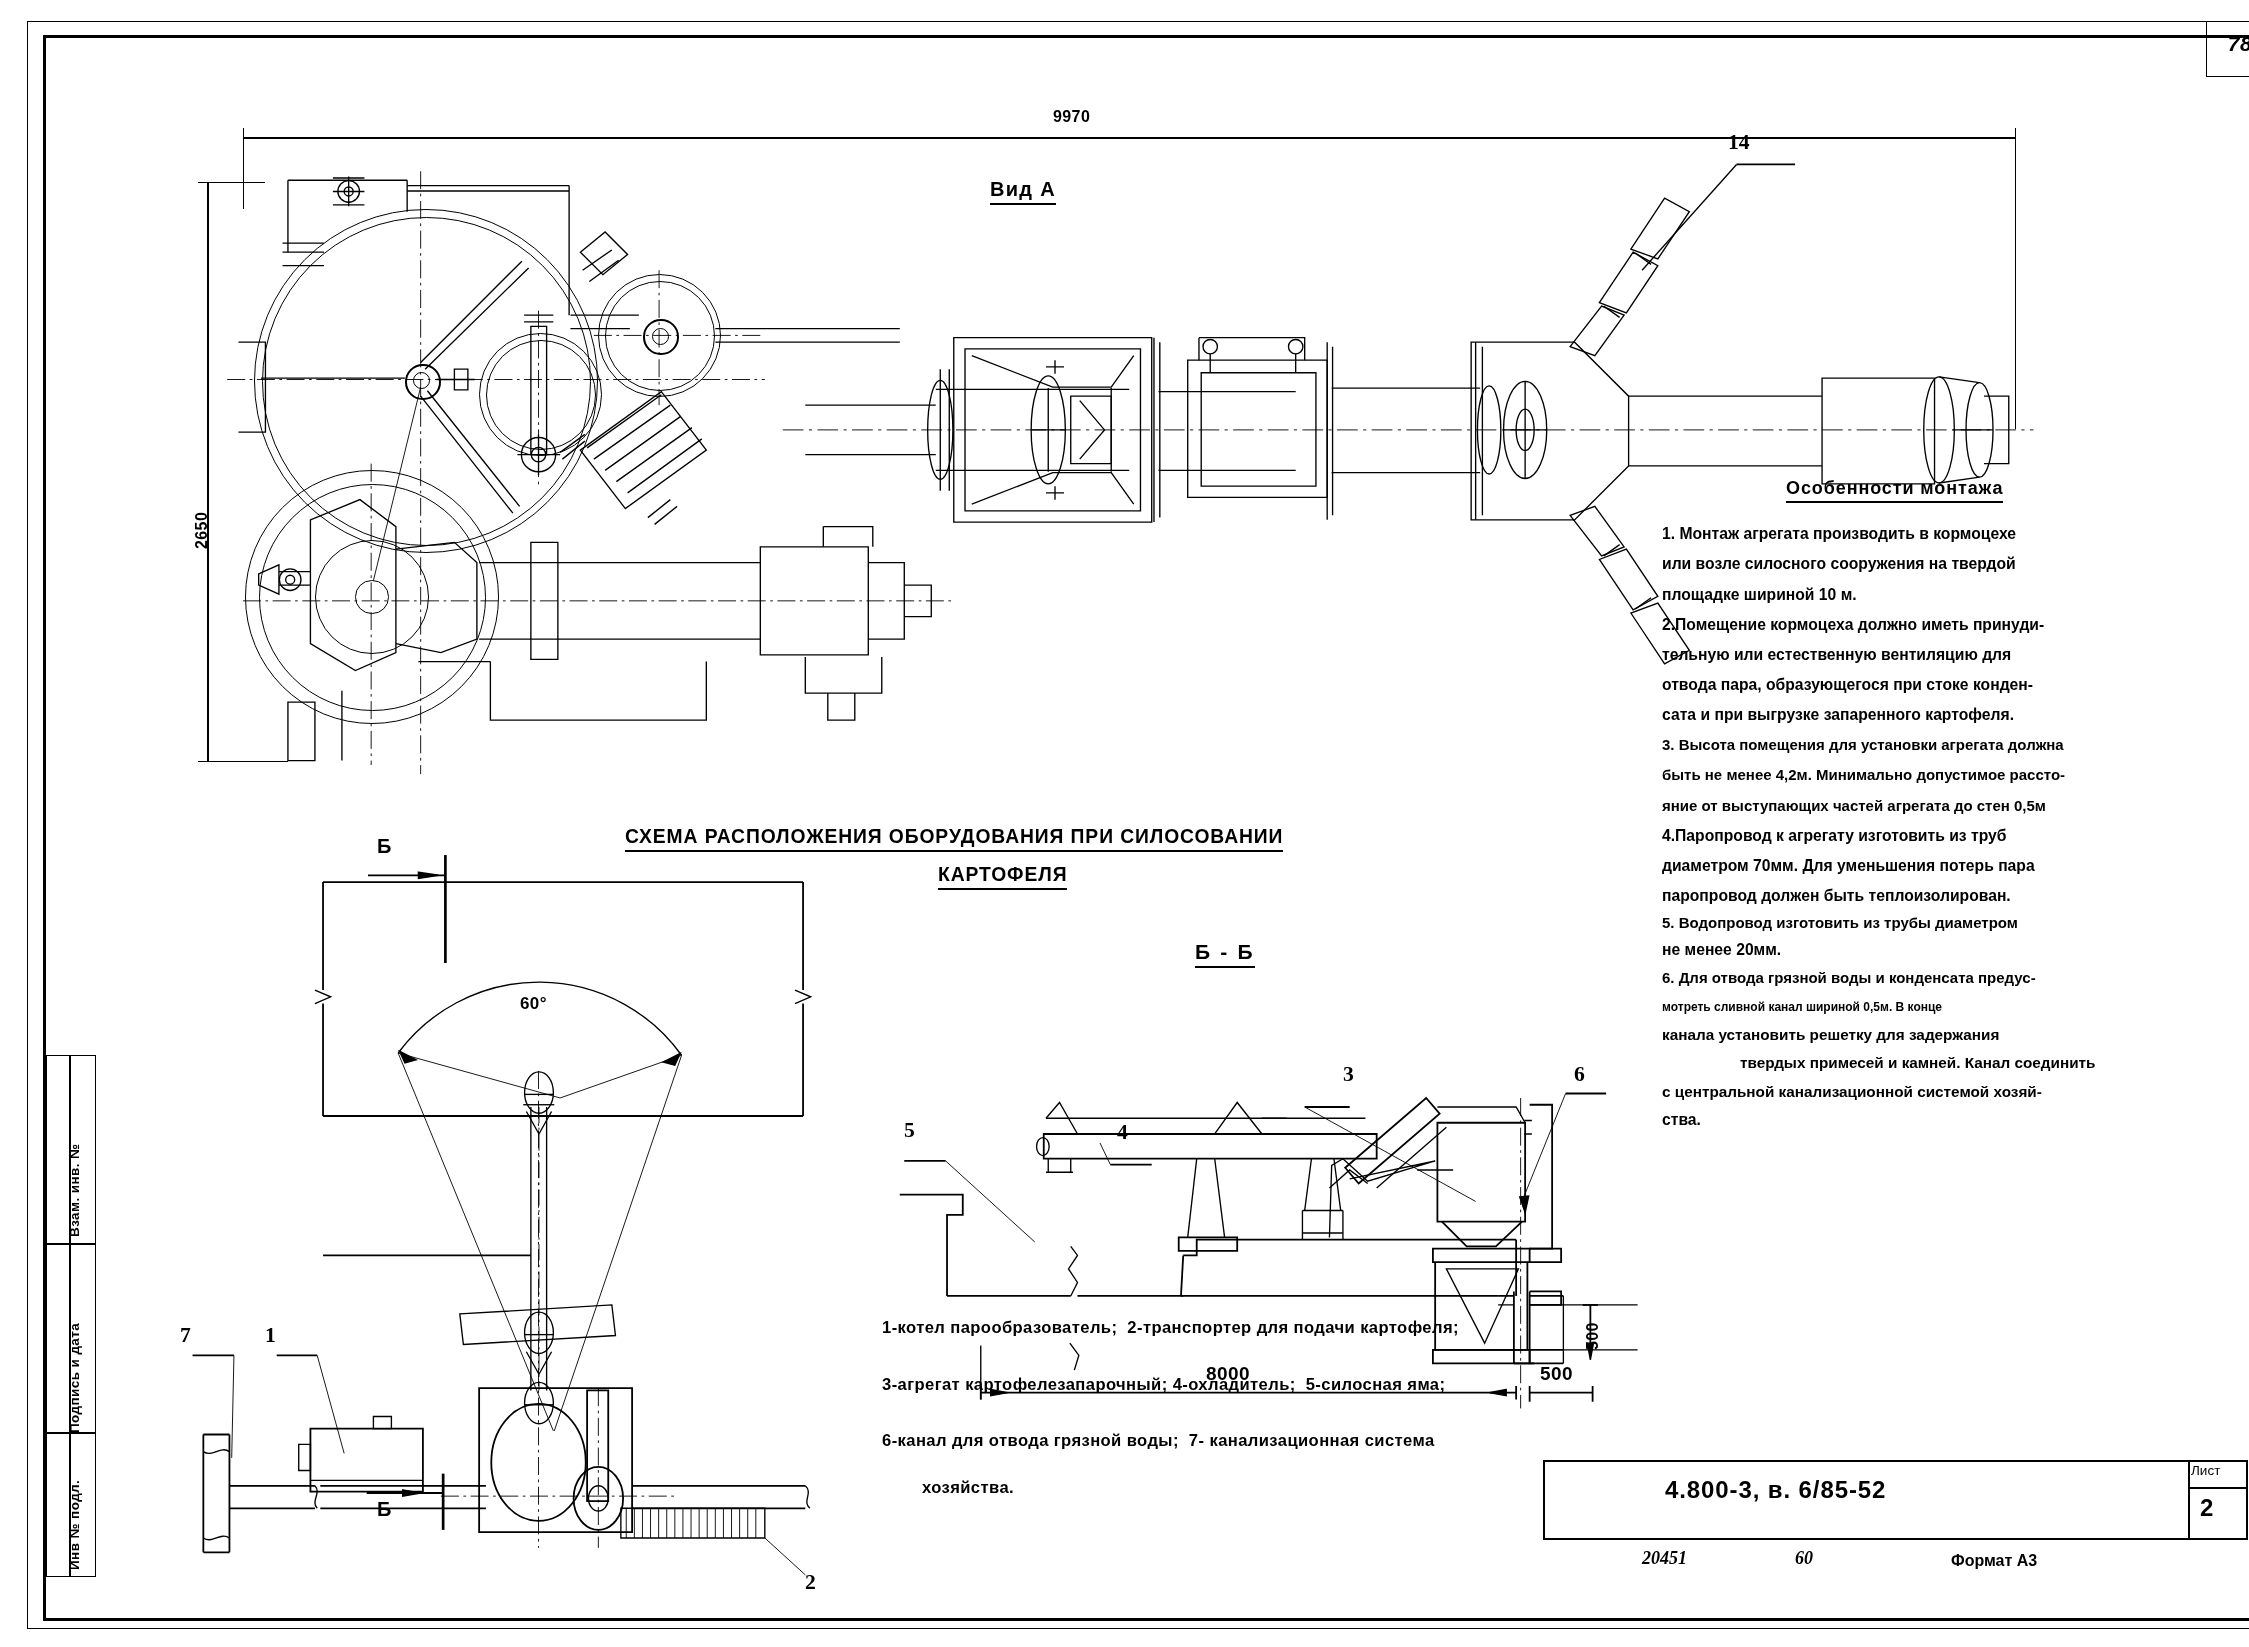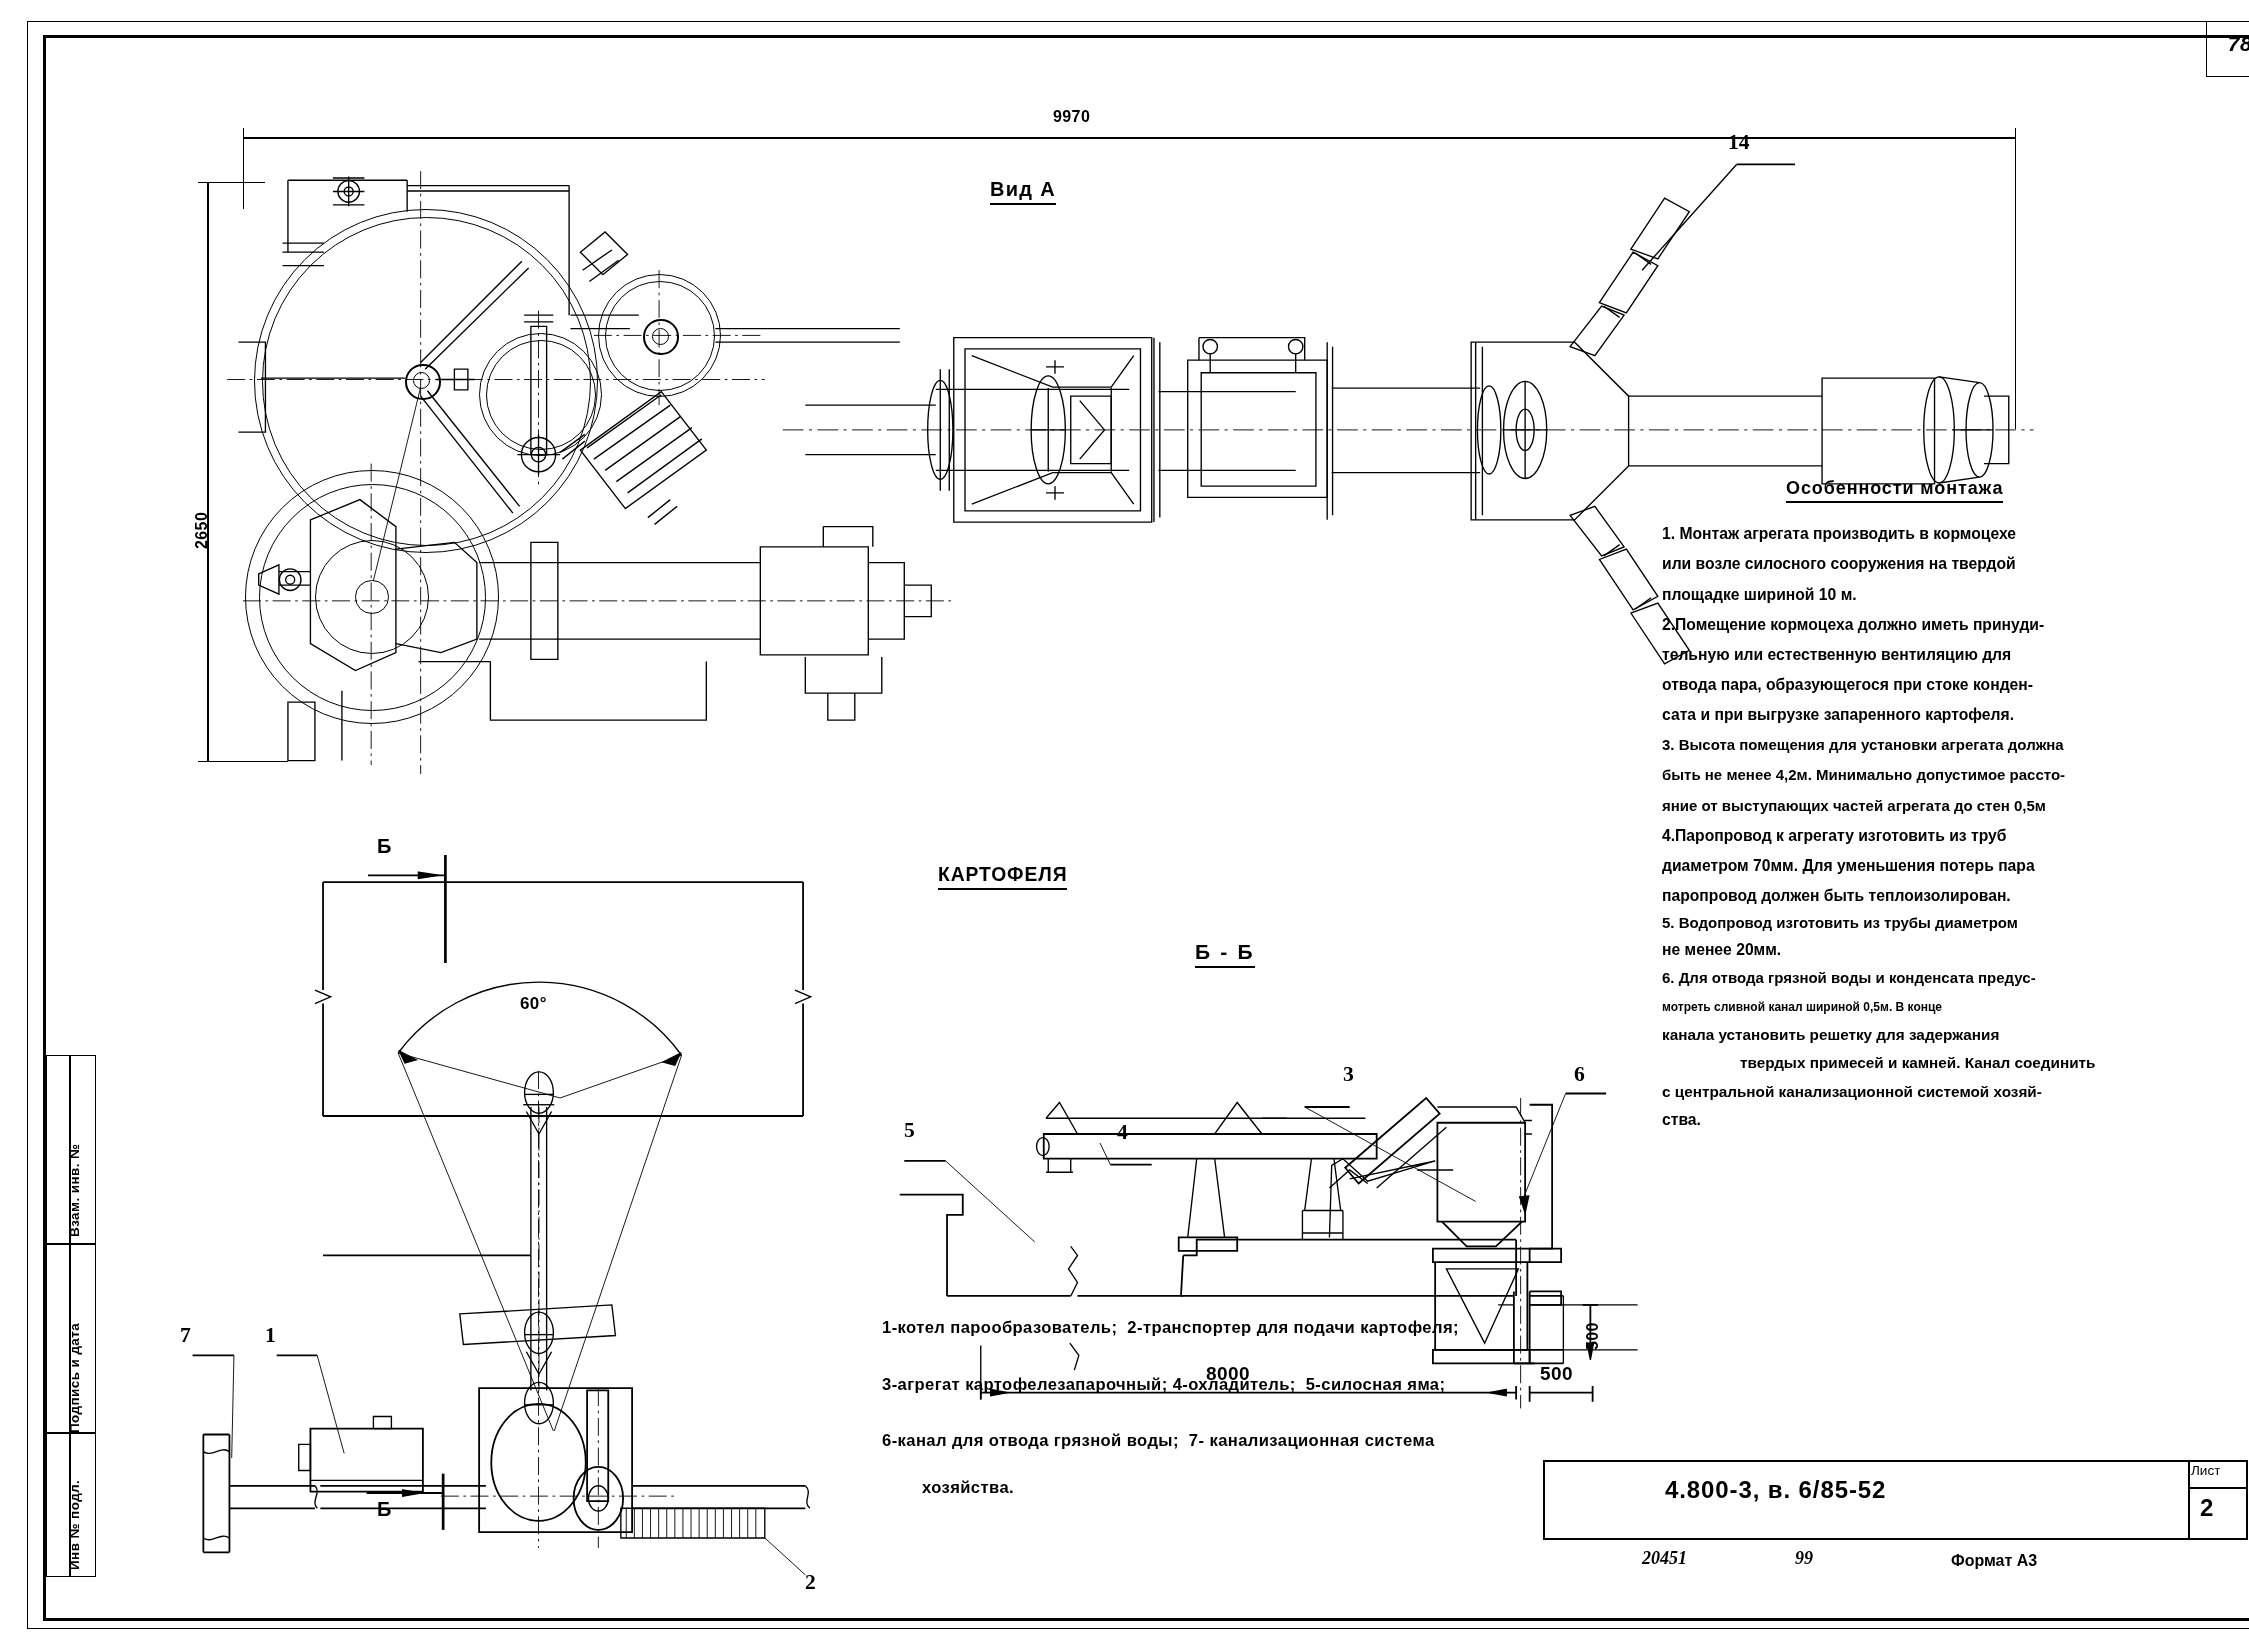--- a/index.html
+++ b/index.html
@@ -247,20 +247,21 @@
   <div class="t note" style="left:1662px;top:886px;">паропровод должен быть теплоизолирован.</div>
   <div class="t note" style="left:1662px;top:913px;font-size:15px;">5. Водопровод изготовить из трубы диаметром</div>
   <div class="t note" style="left:1662px;top:940px;">не менее 20мм.</div>
   <div class="t note" style="left:1662px;top:968px;font-size:15px;">6. Для отвода грязной воды и конденсата предус-</div>
   <div class="t note" style="left:1662px;top:997px;font-size:12px;">мотреть сливной канал шириной 0,5м. В конце</div>
   <div class="t note" style="left:1662px;top:1025px;font-size:15.3px;">канала установить решетку для задержания</div>
   <div class="t note" style="left:1740px;top:1053px;font-size:15.3px;">твердых примесей и камней. Канал соединить</div>
   <div class="t note" style="left:1662px;top:1082px;font-size:15.3px;">с центральной канализационной системой хозяй-</div>
   <div class="t note" style="left:1662px;top:1110px;">ства.</div>
 
+  <div class="t ttl ttl-u" style="left:625px;top:826px;font-size:19.3px;letter-spacing:0.9px;">СХЕМА РАСПОЛОЖЕНИЯ ОБОРУДОВАНИЯ ПРИ СИЛОСОВАНИИ</div>
   <div class="t ttl ttl-u" style="left:938px;top:864px;font-size:19.3px;letter-spacing:0.9px;">КАРТОФЕЛЯ</div>
 
   <div class="t ttl" style="left:377px;top:835px;font-size:20px;">Б</div>
   <svg style="left:0;top:0;width:2285px;height:1648px;" viewBox="0 0 5079 3662" width="2285" height="1648">
     <g stroke="#000" fill="none" stroke-width="3">
 
       <path d="M 818 1945 L 990 1945" stroke-width="4"></path>
       <path d="M 930 1938 L 975 1945 L 930 1952 Z" fill="#000"></path>
       <path d="M 990 1900 L 990 2140" stroke-width="6"></path>
 
@@ -457,17 +458,17 @@
 
   <div class="tb">
     <div class="sep" style="left:643px;"></div>
     <div class="sep2" style="top:25px;left:643px;width:59px;"></div>
   </div>
   <div class="t tbcode">4.800-3, в. 6/85-52</div>
   <div class="t tblist">Лист</div>
   <div class="t tbnum">2</div>
 
   <div class="t below1">20451</div>
-  <div class="t below2">99</div>
+  <div class="t below2">60</div>
   <div class="t below3">Формат А3</div>
 
 </div>
 
 
 </body></html>

